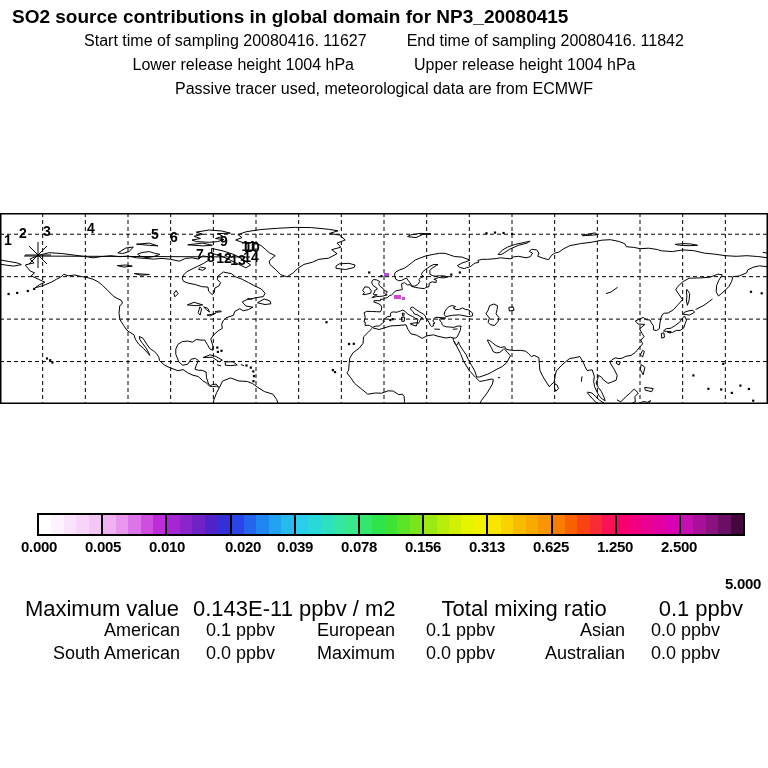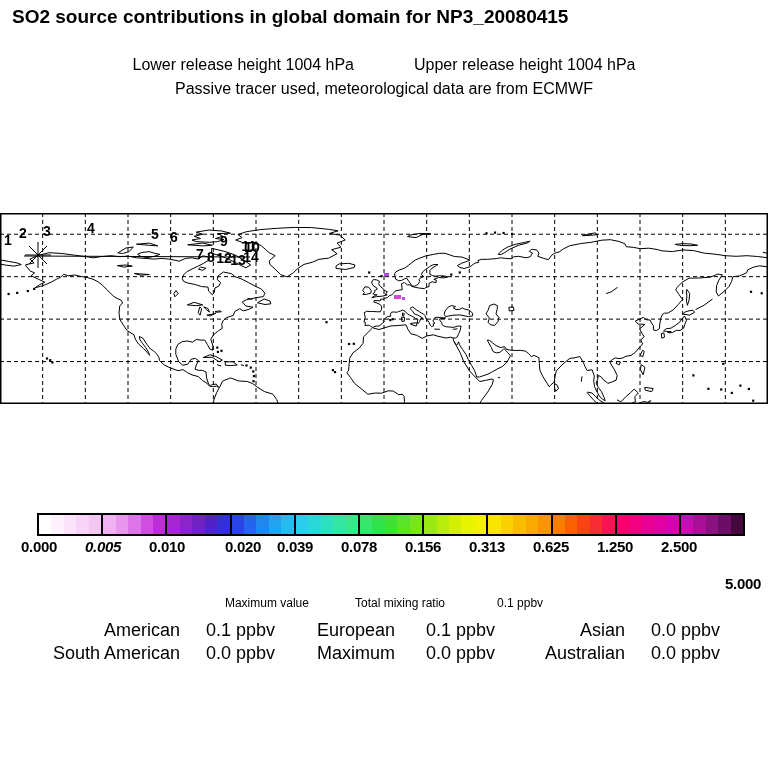--- a/index.html
+++ b/index.html
@@ -19,37 +19,38 @@
   .mk{position:absolute;font-size:14px;font-weight:700;line-height:1;transform:translate(-50%,-50%)}
   #colorbar{position:absolute;left:37px;top:513px;width:708px;height:23px;border:2px solid #000;
             box-sizing:border-box;display:flex}
   .cb-seg{flex:1 1 0;display:flex;border-right:2px solid #000}
   .cb-seg:last-child{border-right:none}
   .cb-cell{flex:1 1 0}
   .cb-tick{position:absolute;top:538px;transform:translateX(-50%);font-size:15px;font-weight:700;
            letter-spacing:-0.3px;white-space:nowrap}
   #units{top:566px;font-size:16px}
   #statline{position:absolute;top:596px;left:0;width:100%;display:flex;justify-content:center;
-            font-size:12px;white-space:nowrap}
+            font-size:22px;white-space:nowrap}
   #statline .s2{margin-left:14px}
   #statline .s3{margin-left:46px}
   #statline .s4{margin-left:52px}
   .region-row{position:absolute;left:20px;display:grid;
               grid-template-columns:160px 95px 120px 100px 130px 95px;font-size:18px}
   .region-row span{text-align:right;white-space:nowrap}
   #row2{top:620px}
   #row3{top:643px}
 </style>
 </head>
 <body>
 
 <div id="page">
 
   <div id="title">SO2 source contributions in global domain for NP3_20080415</div>
 
+  <div id="line2" class="hline meta"><span>Start time of sampling 20080416. 11627</span><span class="gap40"></span><span>End time of sampling 20080416. 11842</span></div>
 
   <div id="line3" class="hline meta"><span>Lower release height 1004 hPa</span><span class="gap60"></span><span>Upper release height 1004 hPa</span></div>
 
   <div id="line4" class="hline meta">Passive tracer used, meteorological data are from ECMWF</div>
 
   <div id="map">
       <svg width="768" height="191">
         <line x1="42.666666666666664" y1="0" x2="42.666666666666664" y2="191" stroke="#000" stroke-width="1" stroke-dasharray="4 3"></line>
         <line x1="85.33333333333333" y1="0" x2="85.33333333333333" y2="191" stroke="#000" stroke-width="1" stroke-dasharray="4 3"></line>
         <line x1="128" y1="0" x2="128" y2="191" stroke="#000" stroke-width="1" stroke-dasharray="4 3"></line>
@@ -278,35 +279,36 @@
       <div class="cb-seg">
         <div class="cb-cell" style="background: rgb(197, 15, 176);"></div>
         <div class="cb-cell" style="background: rgb(168, 17, 151);"></div>
         <div class="cb-cell" style="background: rgb(138, 17, 127);"></div>
         <div class="cb-cell" style="background: rgb(107, 15, 102);"></div>
         <div class="cb-cell" style="background: rgb(69, 8, 62);"></div>
       </div>
     </div>
   <div id="ticks">
       <span class="cb-tick" style="left: 39px;">0.000</span>
-      <span class="cb-tick" style="left: 103px; font-style: italic;">0.005</span>
+      <span class="cb-tick" style="left: 103px;">0.005</span>
       <span class="cb-tick" style="left: 167px;">0.010</span>
       <span class="cb-tick" style="left: 243px;">0.020</span>
       <span class="cb-tick" style="left: 295px;">0.039</span>
       <span class="cb-tick" style="left: 359px;">0.078</span>
       <span class="cb-tick" style="left: 423px;">0.156</span>
       <span class="cb-tick" style="left: 487px;">0.313</span>
       <span class="cb-tick" style="left: 551px;">0.625</span>
       <span class="cb-tick" style="left: 615px;">1.250</span>
       <span class="cb-tick" style="left: 679px;">2.500</span>
       <span class="cb-tick" style="left: 743px; margin-top: 37px;">5.000</span>
     </div>
 
   <div id="statline">
     <span class="s1">Maximum value</span>
+    <span class="s2">0.143E-11 ppbv / m2</span>
     <span class="s3">Total mixing ratio</span>
     <span class="s4">0.1 ppbv</span>
   </div>
 
   <div id="row2" class="region-row">
     <span>American</span>
     <span>0.1 ppbv</span>
     <span>European</span>
     <span>0.1 ppbv</span>
     <span>Asian</span>

